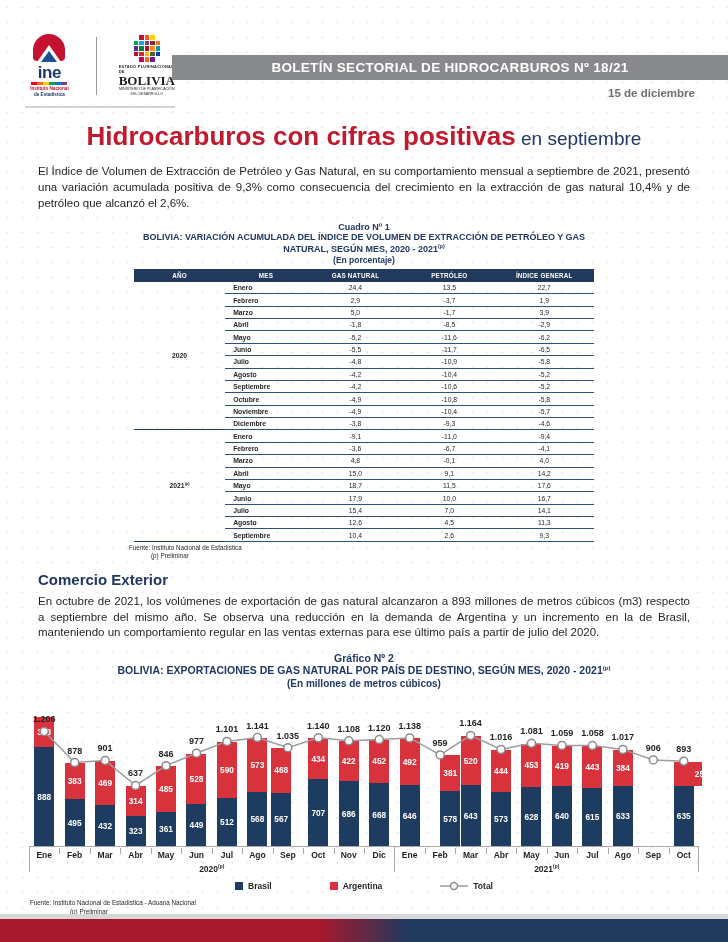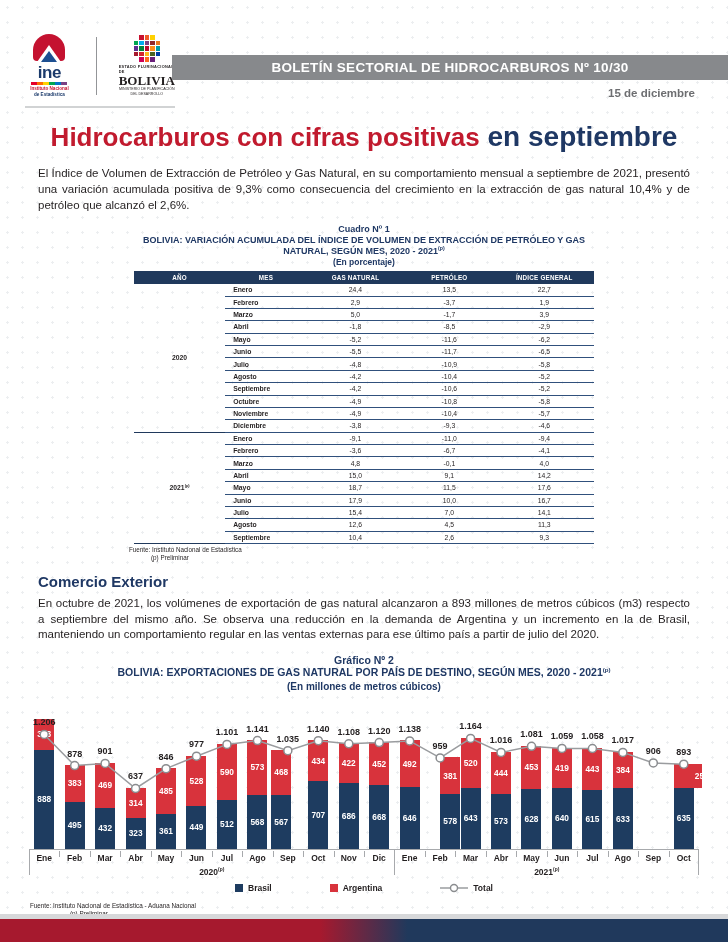--- a/index.html
+++ b/index.html
@@ -38,21 +38,21 @@
   .bol-pre{font-size:3.9px;font-weight:bold;letter-spacing:.3px;color:#231F20;}
   .bol-name{font-family:"Liberation Serif",serif;font-size:13px;font-weight:bold;color:#231F20;line-height:1.05;}
   .bol-min{font-size:3.6px;color:#231F20;text-align:center;line-height:1.3;}
   .banner{position:absolute;left:172px;right:0;top:55px;height:25px;background:#87898C;color:#fff;
     display:flex;align-items:center;justify-content:center;font-weight:bold;font-size:13.5px;letter-spacing:.3px;}
   .issue-date{position:absolute;right:33px;top:87px;color:#6D6E71;font-weight:bold;font-size:11.5px;}
 
   
   .main-title{margin:14px 20px 0;text-align:center;line-height:1.1;}
   .main-title .t-red{color:#C11A2E;font-weight:bold;font-size:26px;}
-  .main-title .t-blue{color:#1F3864;font-weight:bold;font-size:28px;}
+  .main-title .t-blue{color:#1F3864;font-weight:normal;font-size:19px;}
   .intro{width:652px;margin:12px auto 0;font-size:11.5px;line-height:16px;text-align:justify;}
 
   
   .block-title{margin-top:11px;text-align:center;color:#1F3864;font-weight:bold;}
   .block-title .bt-label{font-size:9px;line-height:1.2;}
   .block-title .bt-main{font-size:9px;line-height:1.25;width:480px;margin:0 auto;}
   .block-title .bt-unit{font-size:8.5px;line-height:1.3;}
   .g-title .bt-label{font-size:10.5px;}
   .g-title .bt-main{font-size:10.5px;width:620px;}
   .g-title .bt-unit{font-size:10px;}
@@ -141,21 +141,21 @@
             <div style="background: rgb(206, 0, 88);"></div>
             <div style="background: rgb(255, 103, 32);"></div>
             <div style="background: rgb(106, 31, 122);"></div>
             <div style="background: transparent;"></div>
           </div>
         <div class="bol-pre">ESTADO PLURINACIONAL DE</div>
         <div class="bol-name">BOLIVIA</div>
         <div class="bol-min">MINISTERIO DE PLANIFICACIÓN DEL DESARROLLO</div>
       </div>
     </div>
-    <div class="banner">BOLETÍN SECTORIAL DE HIDROCARBUROS Nº 10/30</div>
+    <div class="banner">BOLETÍN SECTORIAL DE HIDROCARBUROS Nº 18/21</div>
     <div class="issue-date">15 de diciembre</div>
   </div>
 
   <div class="main-title"><span class="t-red">Hidrocarburos con cifras positivas</span><span class="t-blue"> en septiembre</span></div>
 
   <p class="intro">El Índice de Volumen de Extracción de Petróleo y Gas Natural, en su comportamiento mensual a septiembre de 2021, presentó una variación acumulada positiva de 9,3% como consecuencia del crecimiento en la extracción de gas natural 10,4% y de petróleo que alcanzó el 2,6%.</p>
 
   <div class="block-title">
     <div class="bt-label">Cuadro Nº 1</div>
     <div class="bt-main"><span>BOLIVIA: VARIACIÓN ACUMULADA DEL ÍNDICE DE VOLUMEN DE EXTRACCIÓN DE PETRÓLEO Y GAS NATURAL, SEGÚN MES, 2020 - 2021</span><sup>(p)</sup></div>

